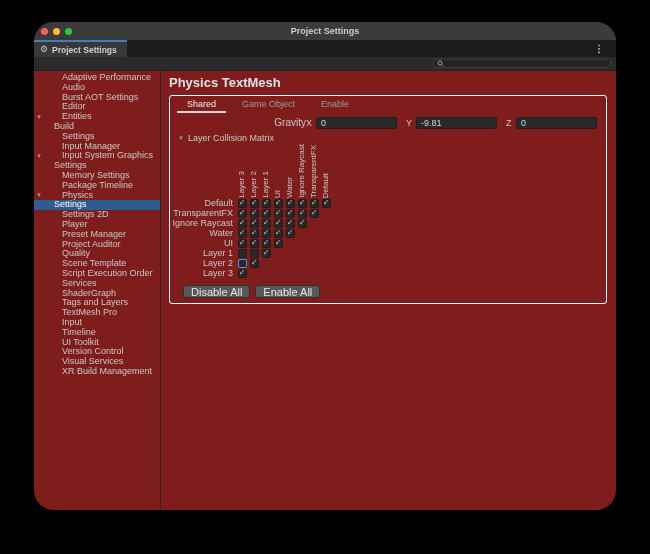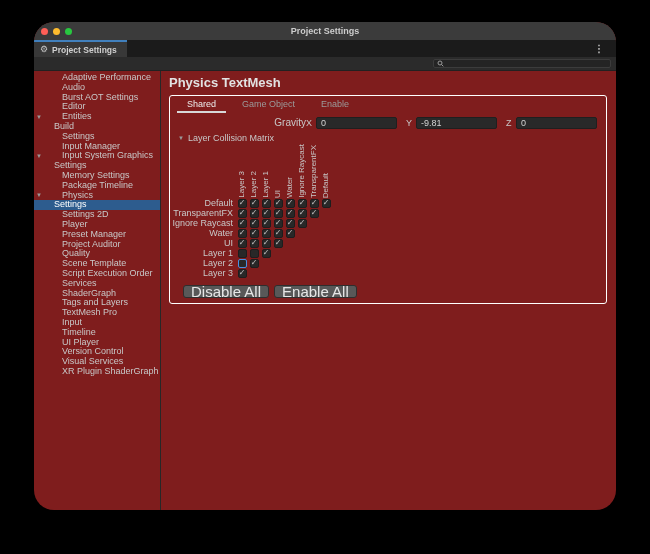--- a/index.html
+++ b/index.html
@@ -72,21 +72,21 @@
   .matrix-row{display:flex;align-items:center;height:10px;}
   .row-label{width:66px;flex:none;text-align:right;font-size:9px;color:#c8c8c8;
     padding-right:3px;box-sizing:border-box;white-space:nowrap;}
   .cell{width:12px;flex:none;display:flex;justify-content:center;}
   .cb{width:9px;height:9px;background:#282828;border:1px solid #1d1d1d;border-radius:2px;
     box-sizing:border-box;display:flex;align-items:center;justify-content:center;
     font-size:8px;color:#c6c6c6;line-height:1;}
   .cb.focus{border-color:#4a90e2;}
   .matrix-buttons{display:flex;gap:5px;margin:7px 0 0 13px;}
   .mbtn{height:13px;background:#585858;border:1px solid #2e2e2e;border-radius:3px;
-    font-size:15px;color:#e6e6e6;display:flex;align-items:center;padding:0 7px;box-sizing:border-box;}
+    font-size:11px;color:#e6e6e6;display:flex;align-items:center;padding:0 7px;box-sizing:border-box;}
 </style>
 </head>
 <body>
 
 <div class="window">
 
   <div class="titlebar">
     <div class="traffic">
       <span class="light" style="background: rgb(255, 95, 87);"></span>
       <span class="light" style="background: rgb(254, 188, 46);"></span>
@@ -135,24 +135,24 @@
         <div class="sb-item"><span>Project Auditor</span></div>
         <div class="sb-item"><span>Quality</span></div>
         <div class="sb-item"><span>Scene Template</span></div>
         <div class="sb-item"><span>Script Execution Order</span></div>
         <div class="sb-item"><span>Services</span></div>
         <div class="sb-item"><span>ShaderGraph</span></div>
         <div class="sb-item"><span>Tags and Layers</span></div>
         <div class="sb-item"><span>TextMesh Pro</span></div>
         <div class="sb-item"><span>Input</span></div>
         <div class="sb-item"><span>Timeline</span></div>
-        <div class="sb-item"><span>UI Player</span></div>
+        <div class="sb-item"><span>UI Toolkit</span></div>
         <div class="sb-item"><span>Version Control</span></div>
         <div class="sb-item"><span>Visual Services</span></div>
-        <div class="sb-item"><span>XR Plugin ShaderGraph</span></div>
+        <div class="sb-item"><span>XR Build Management</span></div>
       </div>
     <div class="main">
       <div class="page-title">Physics TextMesh</div>
       <div class="tabbox">
         <div class="pstabs">
             <div class="pstab active">Shared</div>
             <div class="pstab">Game Object</div>
             <div class="pstab">Enable</div>
           </div>
         <div class="gravity-row">

